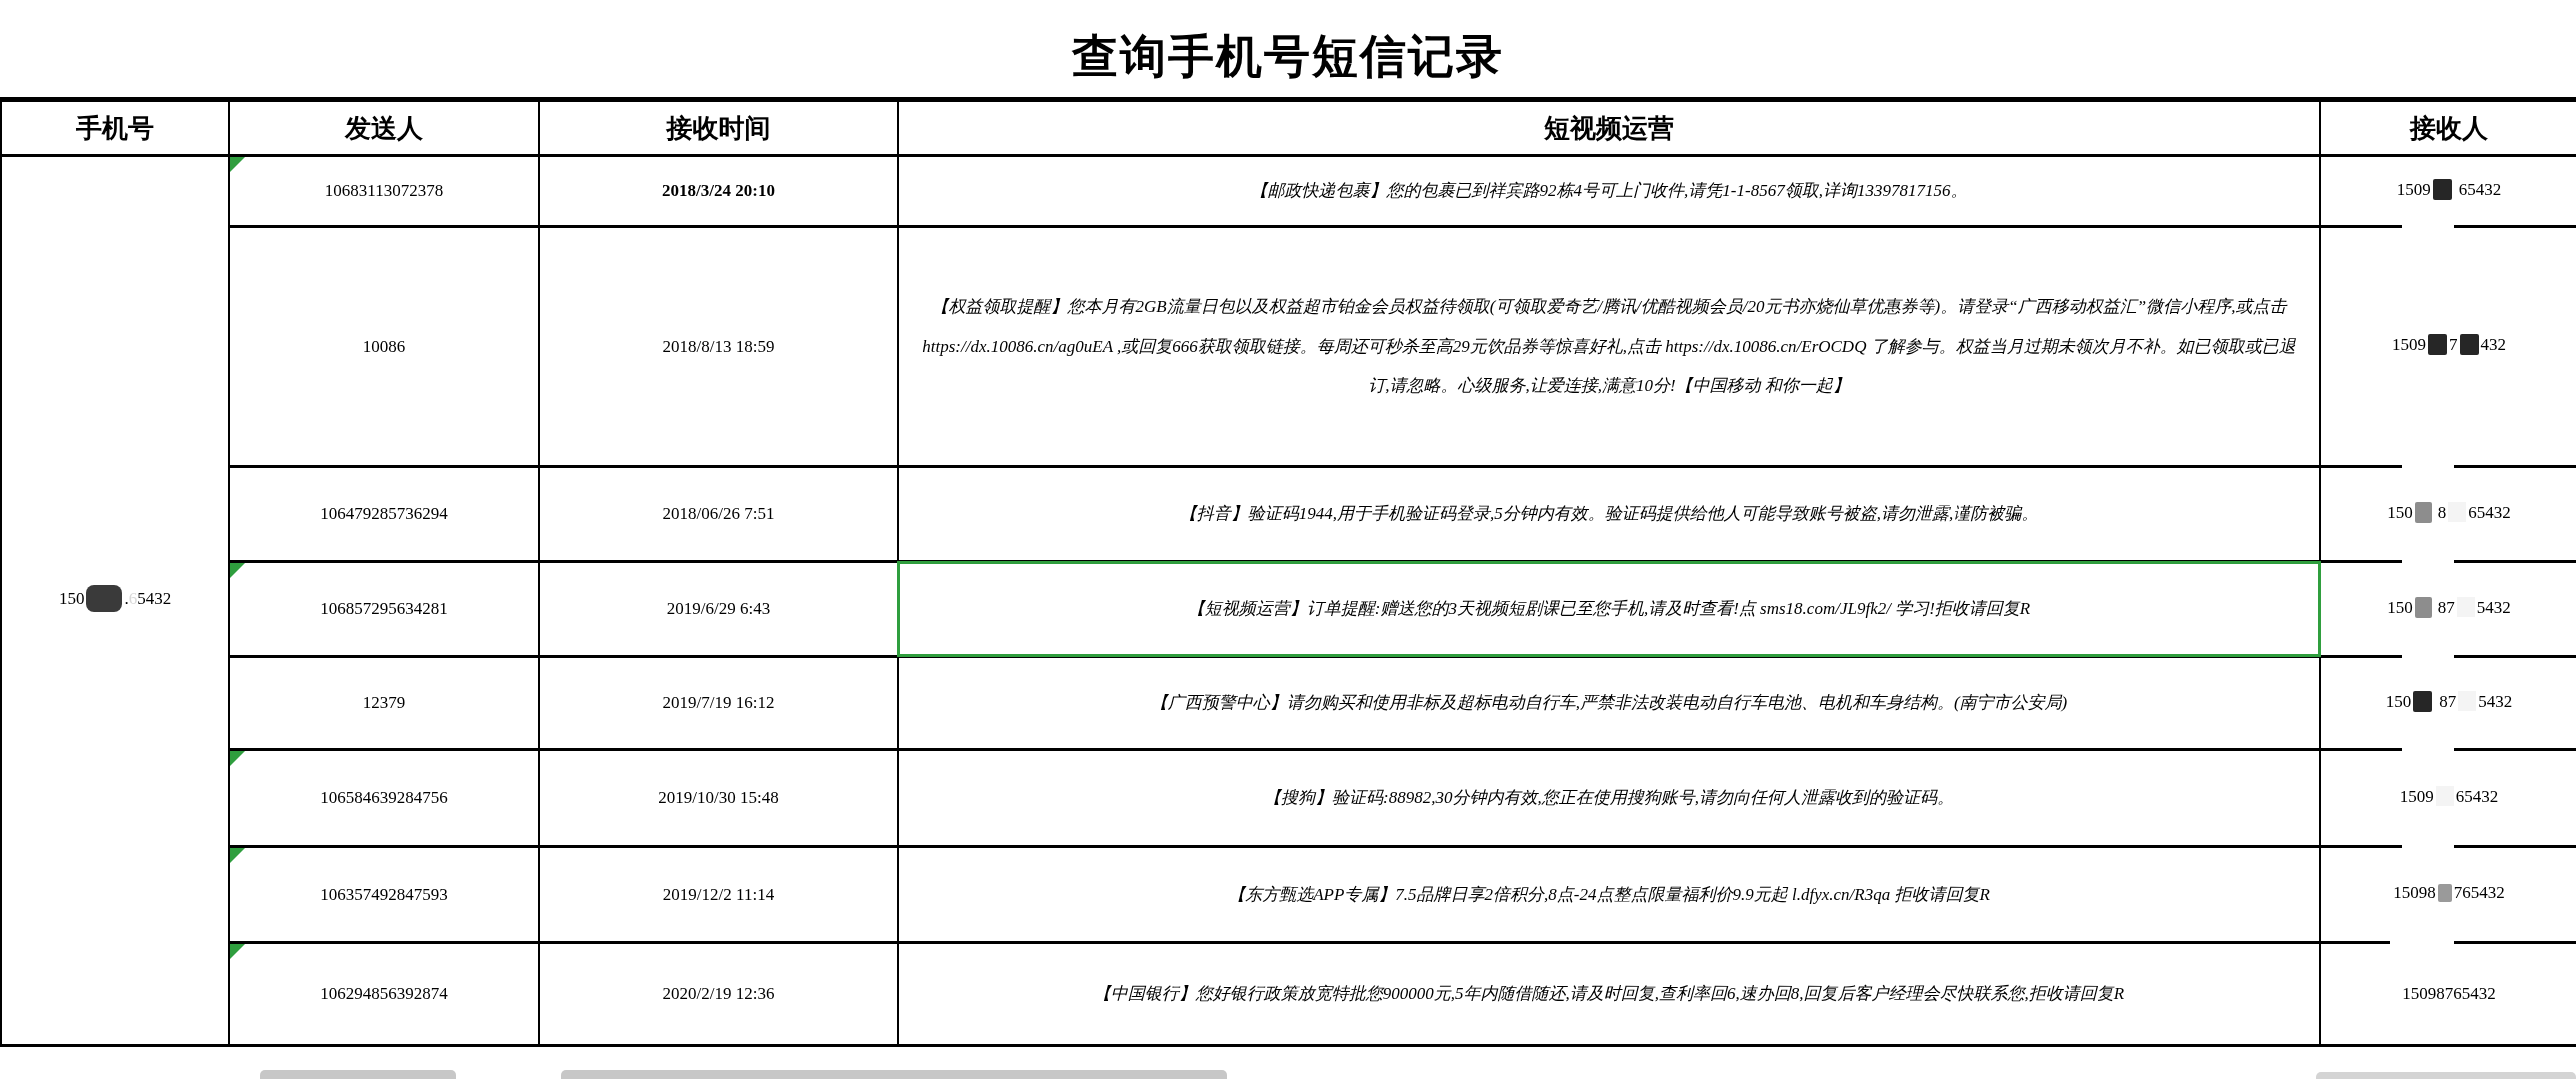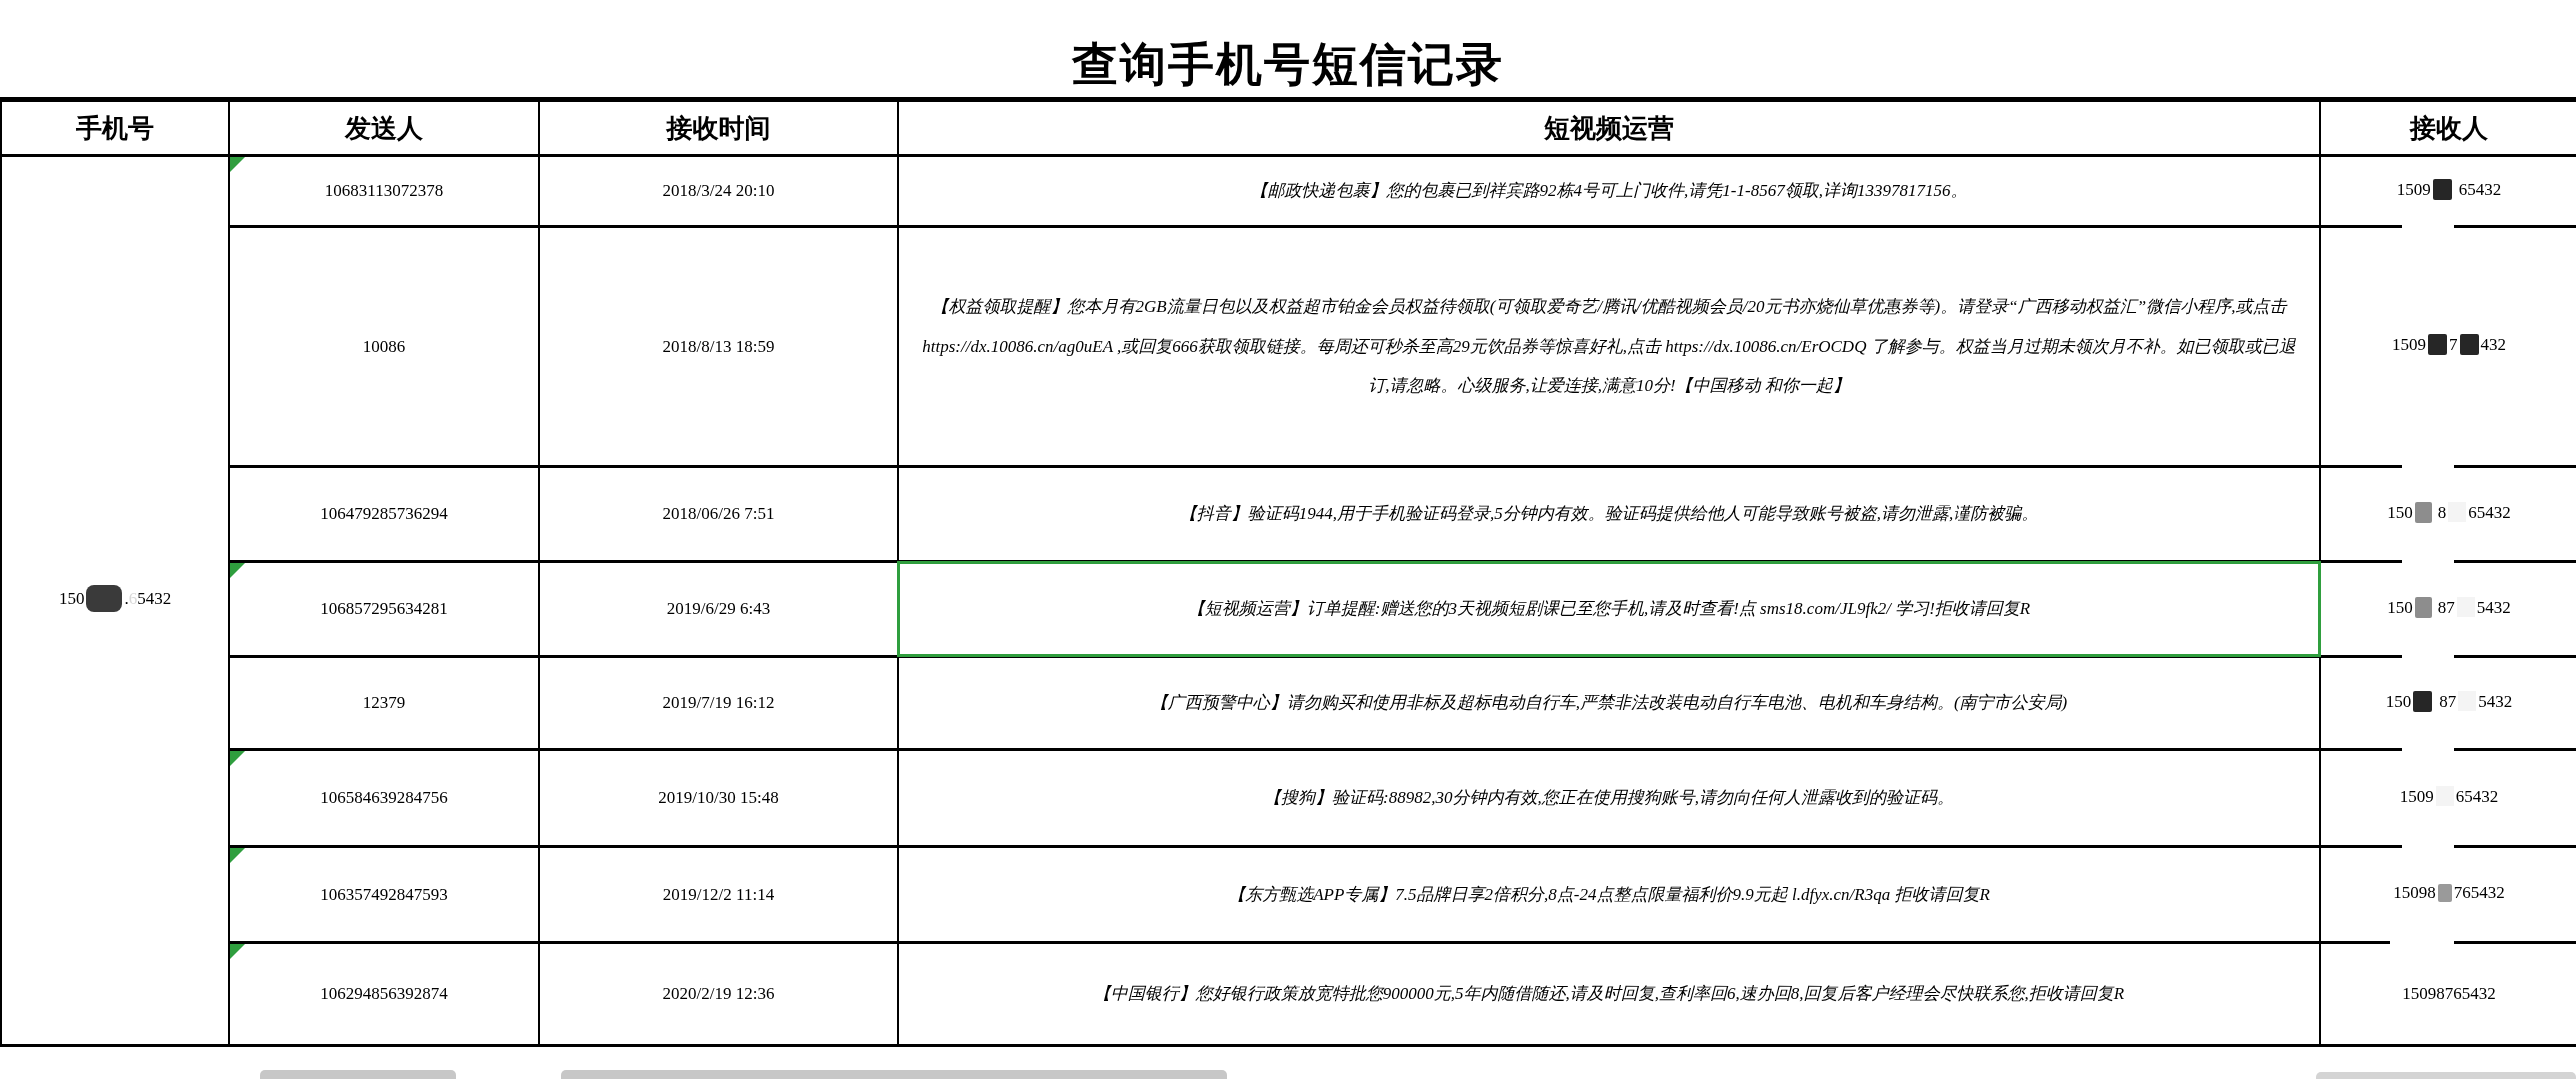--- a/index.html
+++ b/index.html
@@ -1,39 +1,39 @@
 <!DOCTYPE html>
 <html lang="zh"><head>
 <meta charset="utf-8">
 <style>
   html,body{margin:0;padding:0;background:#ffffff;}
   #screen{
     position:relative;width:2576px;height:1080px;background:#fff;overflow:hidden;
     font-family:"Liberation Serif","DejaVu Serif",serif;color:#000;
   }
   
-  #title-bar{position:absolute;top:16px;left:0;width:2576px;height:97px;
+  #title-bar{position:absolute;top:8px;left:0;width:2576px;height:97px;
     display:flex;align-items:center;justify-content:center;}
   #title-bar h1{margin:0;font-size:46px;font-weight:700;letter-spacing:2px;}
   
   table#sms{position:absolute;top:97px;left:0;width:2576px;border-collapse:collapse;table-layout:fixed;}
   #sms th,#sms td{border:2px solid #000;border-top-width:3px;border-bottom-width:3px;
     vertical-align:middle;text-align:center;font-size:17px;padding:4px 8px;position:relative;
     background:#fff;overflow:visible;}
   #sms thead th{font-weight:700;font-size:26px;height:44px;border-top-width:5px;}
   #sms td.c-content{padding:6px 20px;line-height:2.35;font-style:italic;}
   .h-r1{height:71px;}
   .h-r2{height:240px;}
   .h-r3{height:95px;}
   .h-r4{height:95px;}
   .h-r5{height:93px;}
   .h-r6{height:97px;}
   .h-r7{height:96px;}
   .h-r8{height:103px;}
-  .bold-time{font-weight:400;font-size:22px;}
+  .bold-time{font-weight:700;font-size:22px;}
   
   .blob{display:inline-block;vertical-align:middle;margin:0 2px 4px 2px;}
   .blob-dark{width:36px;height:27px;background:#3a3a3a;border-radius:8px;}
   .blob-black{width:19px;height:21px;background:#262626;border-radius:2px;margin-right:7px;}
   .blob-black2{width:19px;height:21px;background:#262626;border-radius:2px;}
   .blob-grey{width:17px;height:21px;background:#8d8d8d;border-radius:2px;margin-right:6px;}
   .blob-grey-sm{width:14px;height:18px;background:#9a9a9a;border-radius:2px;}
   .gap-light{width:18px;height:20px;background:#f4f4f4;}
   .faint{color:#d9d9d9;}
   

